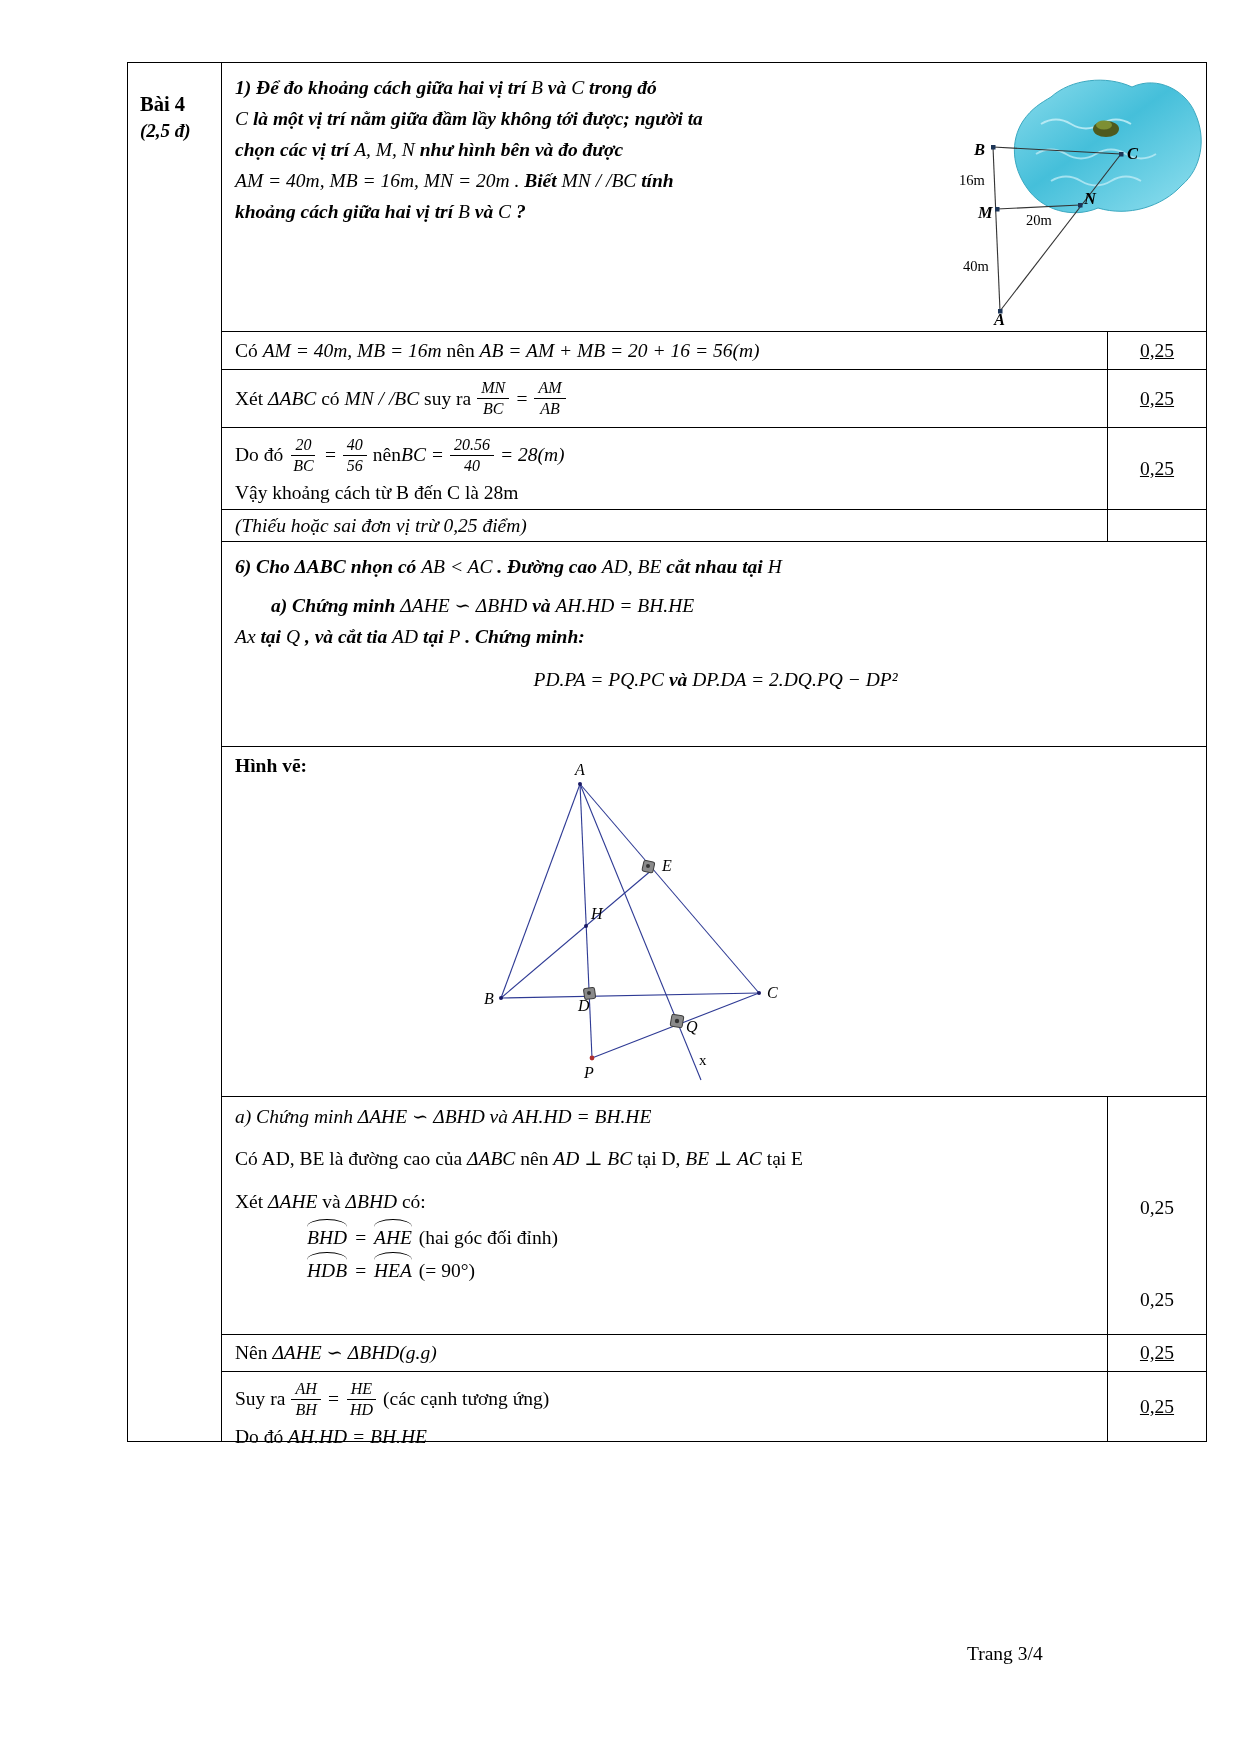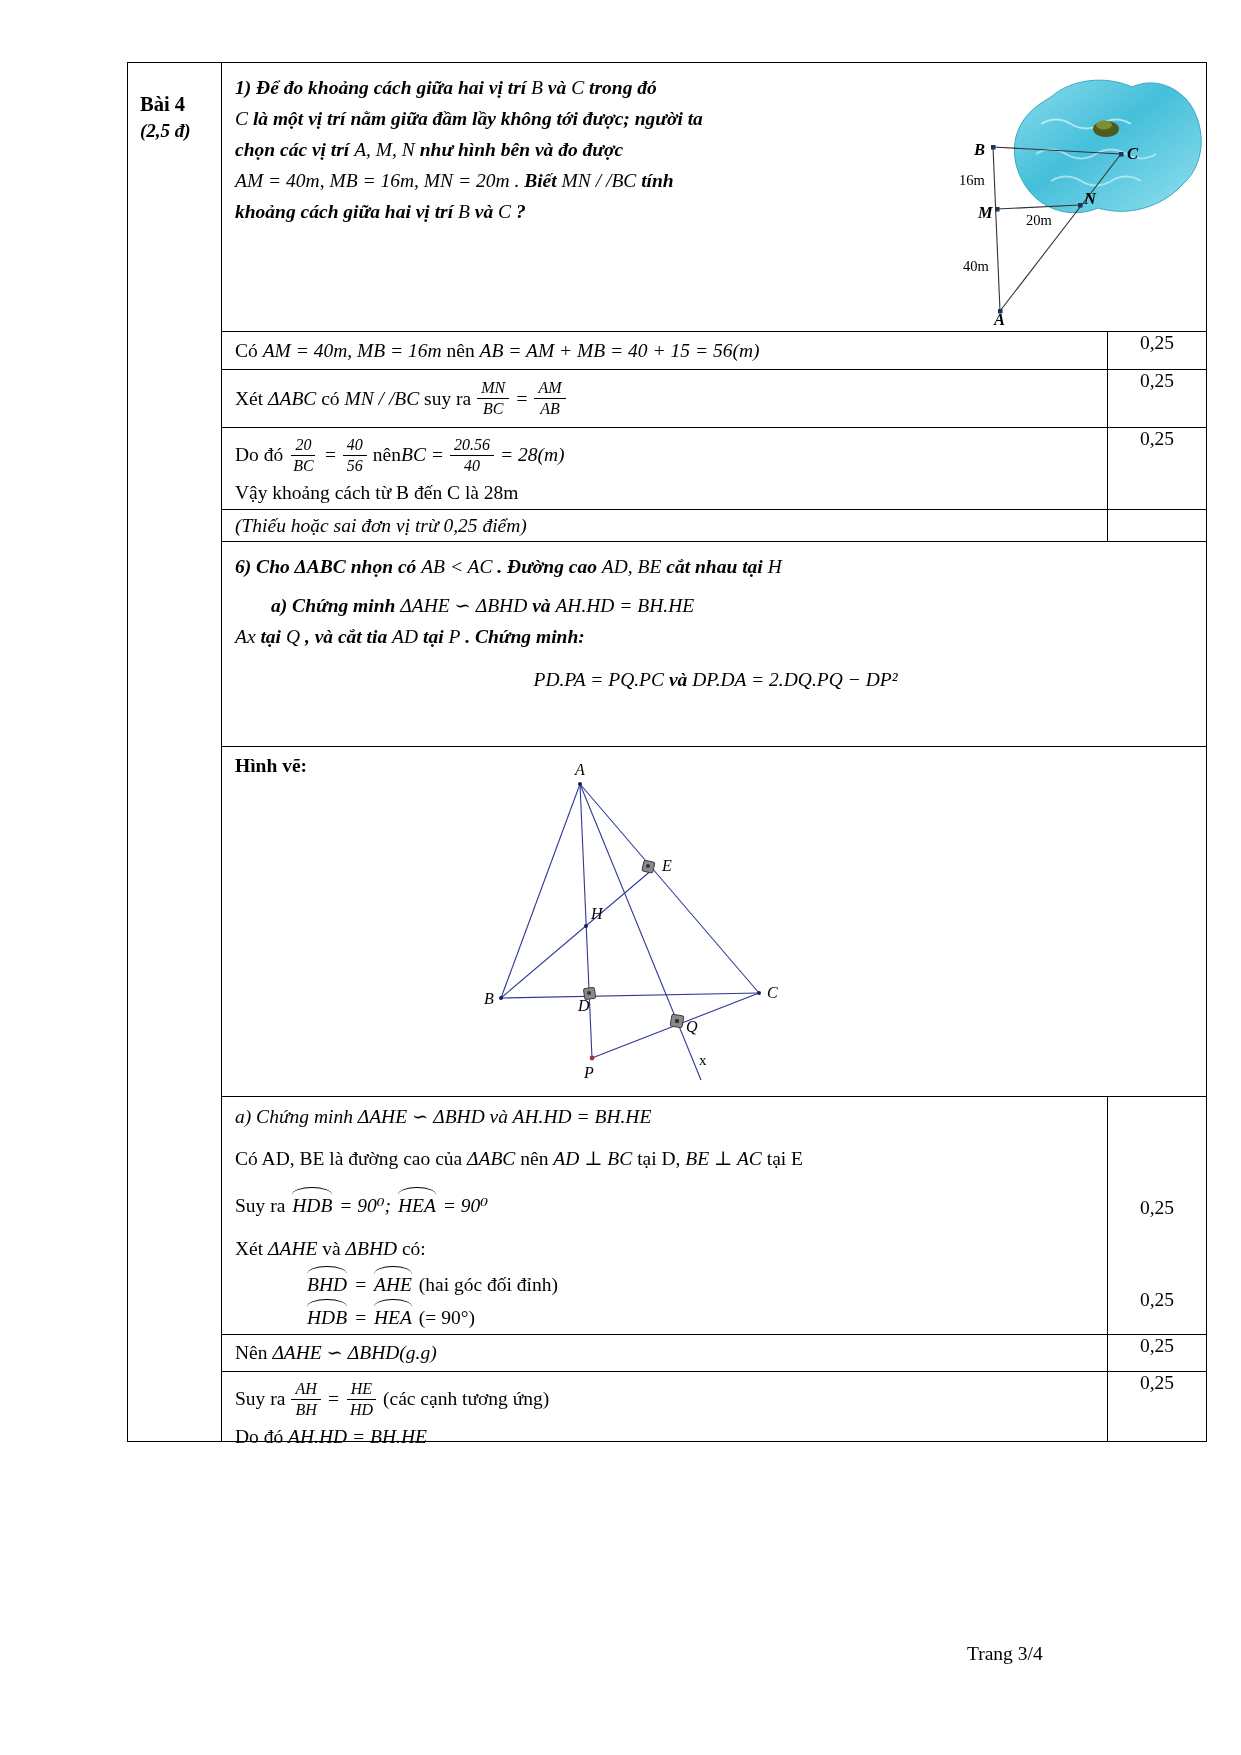--- a/index.html
+++ b/index.html
@@ -19,22 +19,23 @@
   .plabel  { font-weight:bold; font-size:20.5px; }
   .ppoints { font-weight:bold; font-style:italic; font-size:19px; margin-top:4px; }
 
   .content-col { flex:1; display:flex; flex-direction:column; min-width:0; }
   .trow { display:flex; border-top:1.2px solid #000; position:relative; }
   .trow:first-child { border-top:none; }
   .tmain { flex:1; padding:4px 10px 4px 13px; position:relative; min-width:0; }
   .tmain.nopad { padding:0; }
   .tscore {
     width:99px; border-left:1.2px solid #000; flex-shrink:0;
-    display:flex; align-items:flex-start; justify-content:center; position:relative;
+    display:flex; align-items:center; justify-content:center; position:relative;
     font-size:19.5px;
+    text-decoration:underline;
   }
   .r1  { height:268px; }
   .r2  { height:38px;  }
   .r3  { height:58px;  }
   .r4  { height:82px;  }
   .r5  { height:32px;  }
   .r6  { height:205px; }
   .r7  { height:350px; }
   .r8  { height:238px; }
   .r9  { height:37px;  }
@@ -150,21 +151,21 @@
             <text x="38" y="256" font-size="16.5" font-style="italic" font-weight="bold">A</text>
             <text x="3" y="116" font-size="14.5">16m</text>
             <text x="70" y="156" font-size="14.5">20m</text>
             <text x="7" y="202" font-size="14.5">40m</text>
           </svg>
         </div>
       </div>
 
       <div class="trow r2">
         <div class="tmain vc">
-          <div class="ln"><span>Có </span><span class="m">AM = 40m, MB = 16m</span><span> nên </span><span class="m">AB = AM + MB = 40 + 15 = 56(m)</span></div>
+          <div class="ln"><span>Có </span><span class="m">AM = 40m, MB = 16m</span><span> nên </span><span class="m">AB = AM + MB = 20 + 16 = 56(m)</span></div>
         </div>
         <div class="tscore">
             <span>0,25</span>
           </div>
       </div>
 
       <div class="trow r3">
         <div class="tmain vc">
           <div class="ln fline1">
             <span class="ln"><span>Xét </span><span class="m">ΔABC</span><span> có </span><span class="m">MN / /BC</span><span> suy ra</span></span>
@@ -271,21 +272,20 @@
             <text x="464" y="285" font-size="16" font-style="italic">Q</text>
             <text x="477" y="318" font-size="15">x</text>
           </svg>
         </div>
       </div>
 
       <div class="trow r8">
         <div class="tmain blk">
           <div class="ln ln1"><span class="m">a) Chứng minh </span><span class="m">ΔAHE ∽ ΔBHD</span><span class="m"> và </span><span class="m">AH.HD = BH.HE</span></div>
           <div class="ln ln2"><span>Có AD, BE là đường cao của </span><span class="m">ΔABC</span><span> nên </span><span class="m">AD ⊥ BC</span><span> tại D, </span><span class="m">BE ⊥ AC</span><span> tại E</span></div>
-          <div class="ln ln3"><span>Suy ra </span><span class="hat">HDB</span><span class="m"> = 90⁰; </span><span class="hat">HEA</span><span class="m"> = 90⁰</span></div>
           <div class="ln ln4"><span>Xét </span><span class="m">ΔAHE</span><span> và </span><span class="m">ΔBHD</span><span> có:</span></div>
           <div class="ln ln5"><span class="hat">BHD</span><span class="m"> = </span><span class="hat">AHE</span><span> (hai góc đối đỉnh)</span></div>
           <div class="ln ln6"><span class="hat">HDB</span><span class="m"> = </span><span class="hat">HEA</span><span> (= 90°)</span></div>
         </div>
         <div class="tscore">
           <span class="score-abs1">0,25</span>
           <span class="score-abs2">0,25</span>
         </div>
       </div>
 

